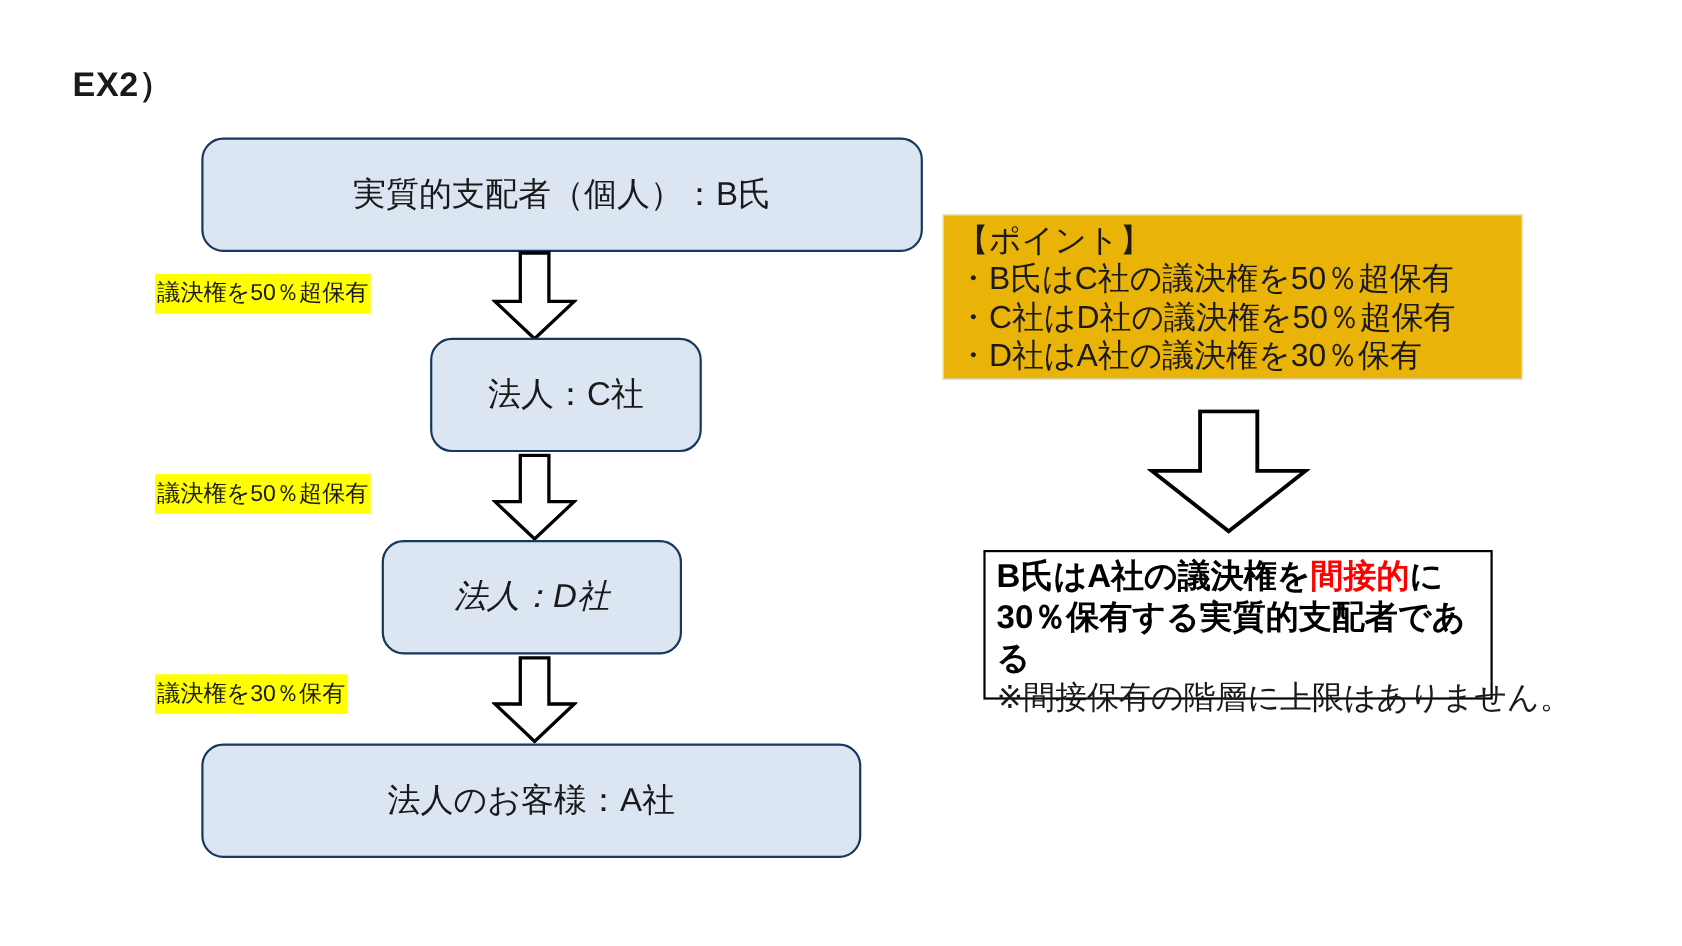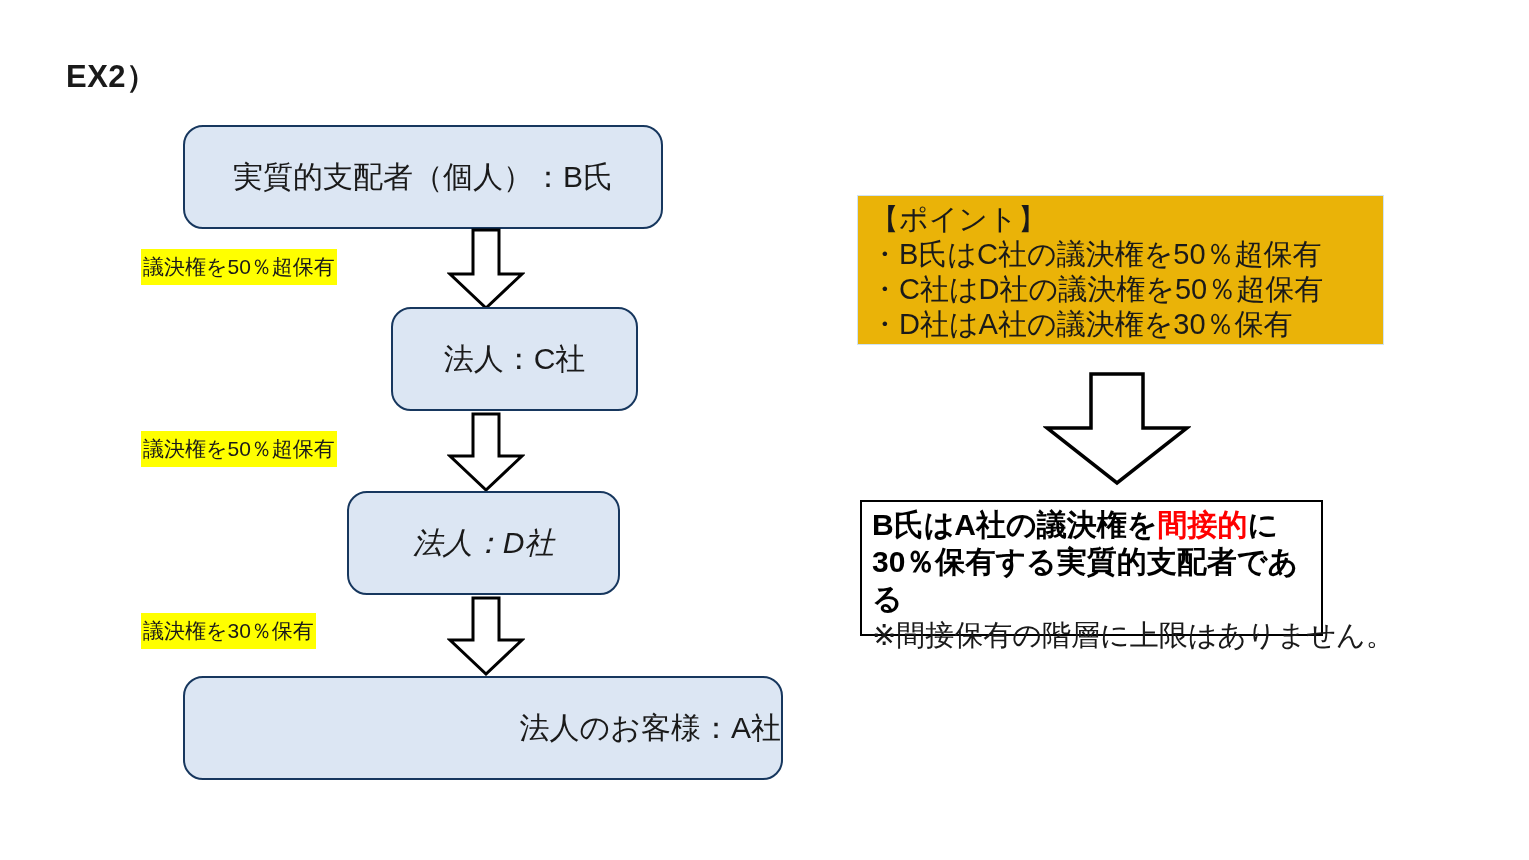--- a/index.html
+++ b/index.html
@@ -42,24 +42,24 @@
     justify-content: center;
     text-align: center;
   }
   .entity-label {
     font-size: 30px;
     line-height: 36px;
     color: #1a1a1a;
     white-space: nowrap;
   }
 
-  #box-bo       { left: 183px; top: 125px;  width: 480px; height: 104px; }
+  #box-bo       { left: 183px; top: 125px;  width: 656px; height: 104px; }
   #box-c        { left: 347px; top: 307px;  width: 247px; height: 104px; margin-left: 44px; }
   #box-d        { left: 347px; top: 491px;  width: 273px; height: 104px; font-style: italic; }
-  #box-a        { left: 183px; top: 676px;  width: 600px; height: 104px; justify-content: flex-end; }
+  #box-a        { left: 183px; top: 676px;  width: 600px; height: 104px; }
 
   
   .block-arrow { display: block; }
 
   #arrow-1 { left: 447px; top: 228px; width: 78px; height: 82px; }
   #arrow-2 { left: 447px; top: 412px; width: 78px; height: 80px; }
   #arrow-3 { left: 447px; top: 596px; width: 78px; height: 80px; }
   #arrow-big { left: 1043px; top: 372px; width: 148px; height: 114px; }
 
   
@@ -95,21 +95,21 @@
   .points-item {
     font-size: 29px;
     line-height: 35px;
     color: #1a1a1a;
     white-space: nowrap;
   }
 
   
   #conclusion-box {
     box-sizing: border-box;
-    left: 860px;
+    left: 894px;
     top: 500px;
     width: 463px;
     height: 136px;
     background: #ffffff;
     border: 2px solid #000000;
     padding: 4px 0 0 10px;
   }
   .conclusion-strong {
     font-size: 30px;
     line-height: 37px;

